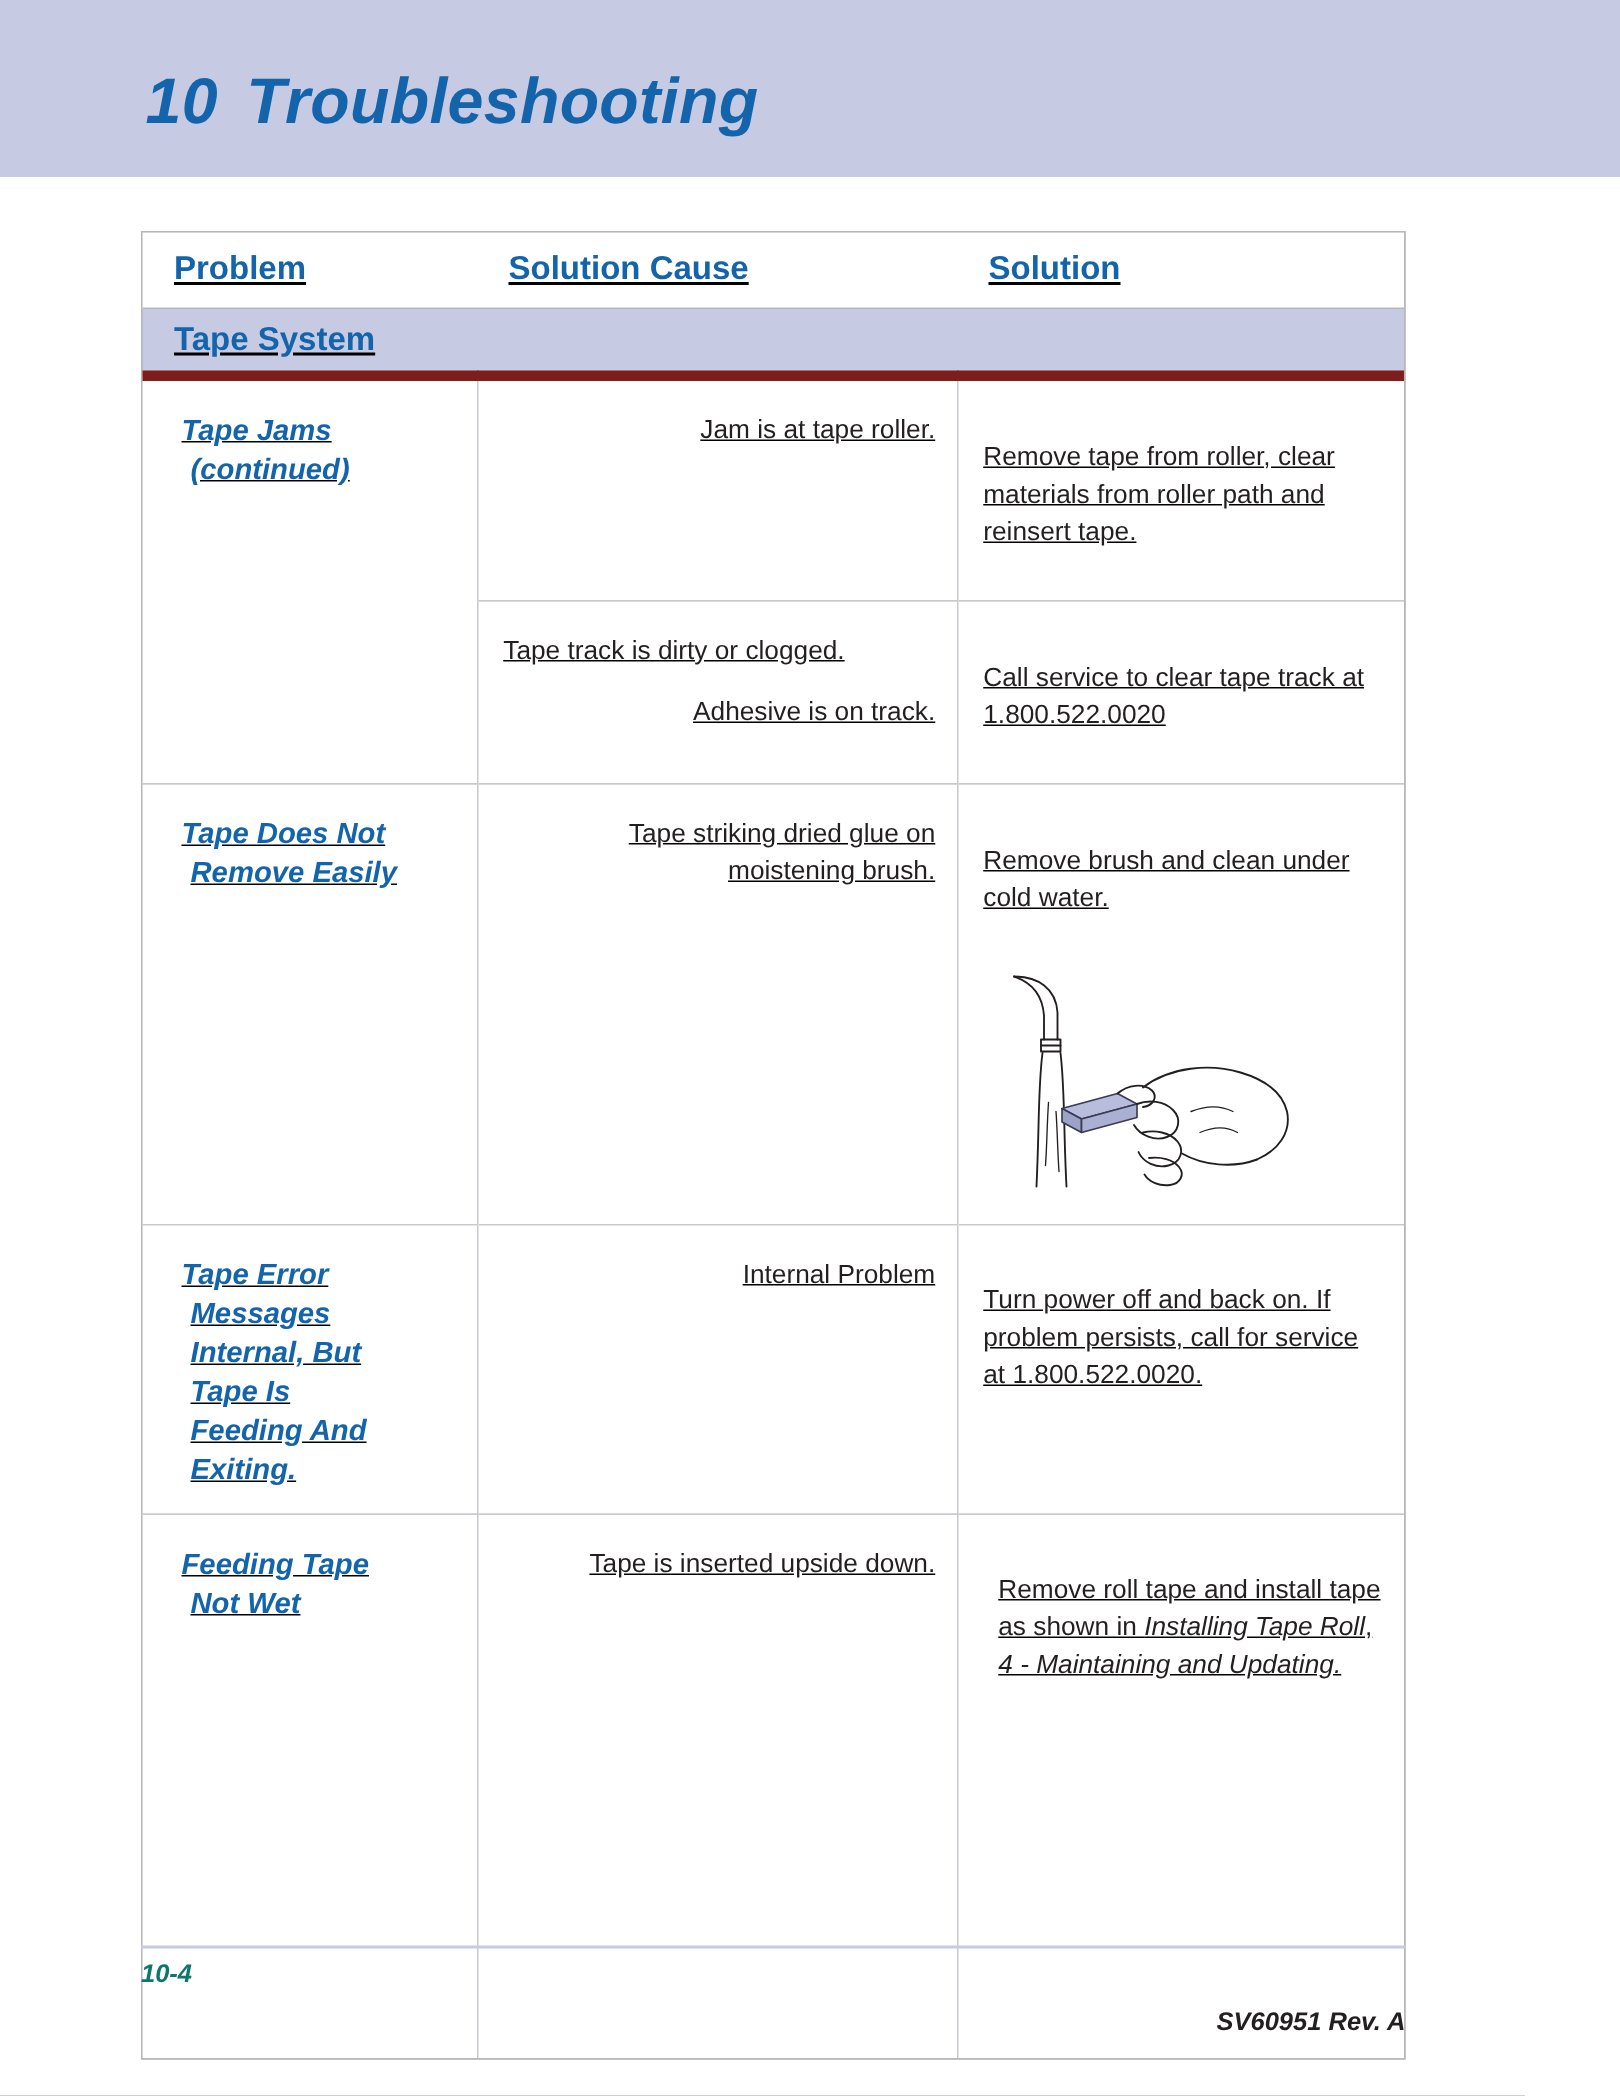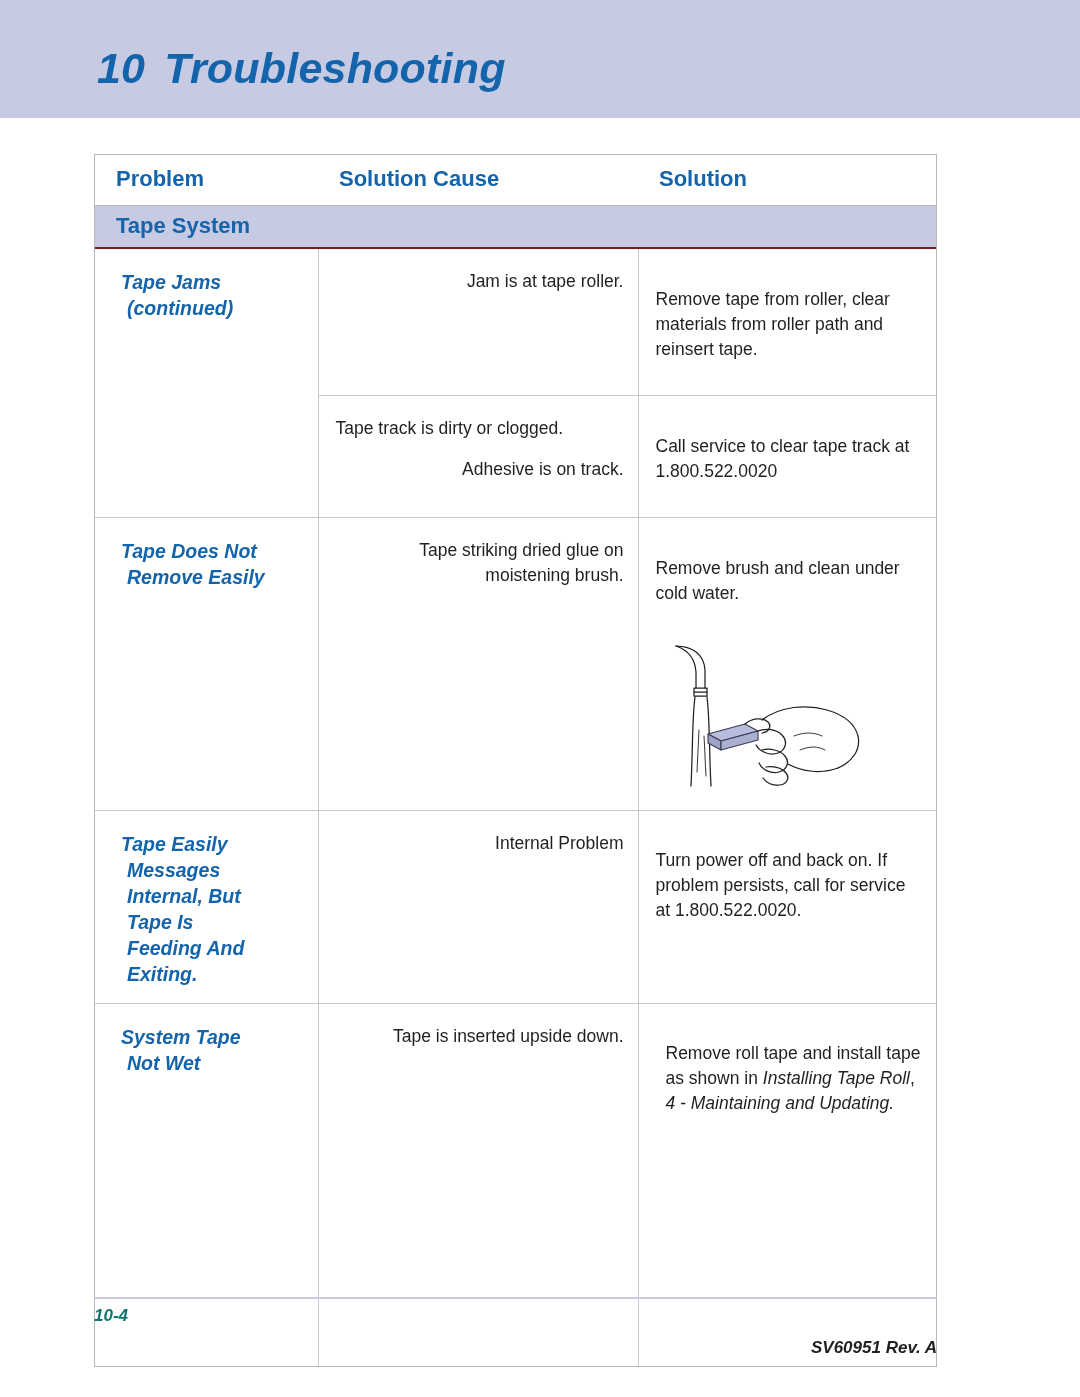--- a/index.html
+++ b/index.html
@@ -41,20 +41,21 @@
 
   
   .table-wrap {
     position: absolute;
     left: 94px;
     top: 154px;
     width: 843px;
     border: 1px solid #b8b8bc;
     box-sizing: border-box;
     background: #a3a3a3;
+    text-decoration: underline;
   }
   .tbl {
     width: 100%;
     border-collapse: collapse;
     table-layout: fixed;
   }
   .tbl col.c1 { width: 223px; }
   .tbl col.c2 { width: 320px; }
   .tbl col.c3 { width: 298px; }
 
@@ -75,21 +76,21 @@
     font-size: 22px;
     font-weight: bold;
     text-align: left;
     padding: 11px 0 0 21px;
   }
 
   
   tr.section-row td {
     background: #c6cae2;
     height: 41px;
-    border-bottom: 2px solid #7f1d1d;
+    border-bottom: 7px solid #7f1d1d;
   }
   .section-label {
     color: #1464ab;
     font-size: 22px;
     font-weight: bold;
     padding: 7px 0 0 21px;
   }
 
   
   td.cell {
@@ -289,21 +290,21 @@
             <path d="M138 110 C147 106 156 106 163 110" stroke-width="0.9"></path>
           </g>
         </svg>
       </div>
     </td>
   </tr>
 
   <tr class="row-major">
     <td class="cell first">
       <div class="problem-title">
-        <span>Tape Easily</span>
+        <span>Tape Error</span>
         <span class="ind">Messages</span>
         <span class="ind">Internal, But</span>
         <span class="ind">Tape Is</span>
         <span class="ind">Feeding And</span>
         <span class="ind">Exiting.</span>
       </div>
     </td>
     <td class="cell">
       <div class="body-txt">
               <p>Internal Problem</p>
@@ -312,21 +313,21 @@
     <td class="cell">
       <div class="sol-txt">
               <p>Turn power off and back on. If problem persists, call for service at 1.800.522.0020.</p>
             </div>
     </td>
   </tr>
 
   <tr class="row-major">
     <td class="cell first" style="height:326px">
       <div class="problem-title">
-        <span>System Tape</span>
+        <span>Feeding Tape</span>
         <span class="ind">Not Wet</span>
       </div>
     </td>
     <td class="cell">
       <div class="body-txt">
               <p>Tape is inserted upside down.</p>
             </div>
     </td>
     <td class="cell">
       <div class="sol-txt sol-indent">

